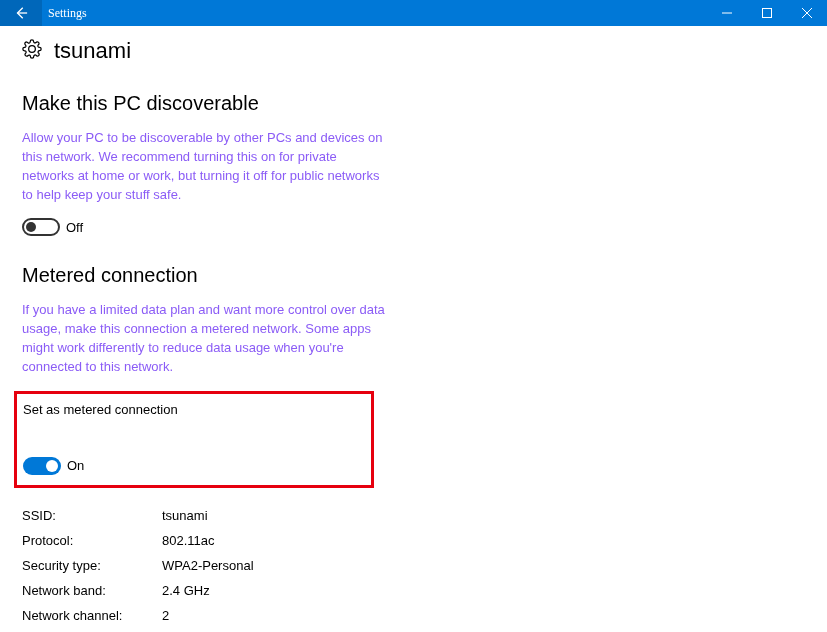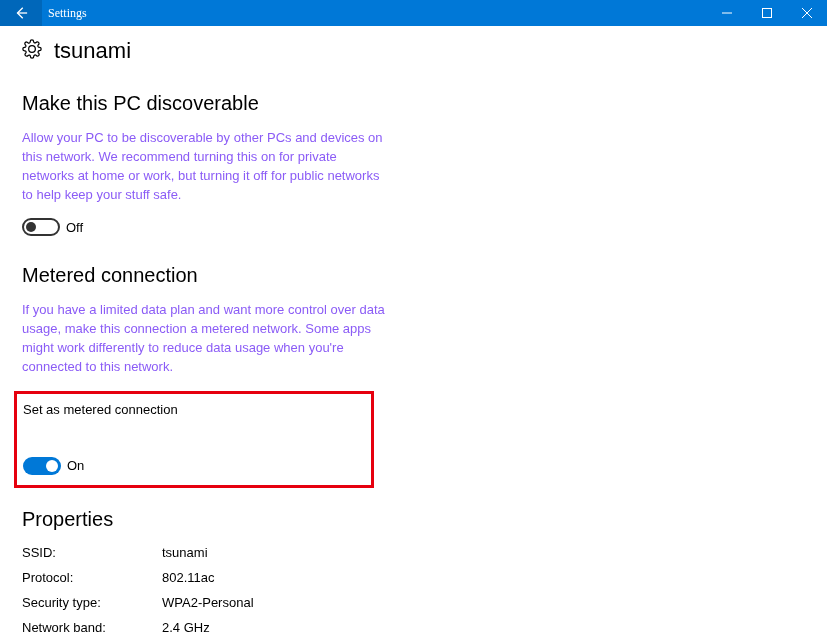--- a/index.html
+++ b/index.html
@@ -201,21 +201,20 @@
   <div class="highlight-box">
     <div class="fieldlabel">Set as metered connection</div>
     <div class="toggle-row">
       <div class="toggle on">
           <div class="knob"></div>
         </div>
       <span class="toggle-label">On</span>
     </div>
   </div>
 
-  <h2 class="section">Properties</h2>
   <div class="props-table">
     <div class="row">
       <div class="label">SSID:</div>
       <div class="value">tsunami</div>
     </div>
     <div class="row">
       <div class="label">Protocol:</div>
       <div class="value">802.11ac</div>
     </div>
     <div class="row">

